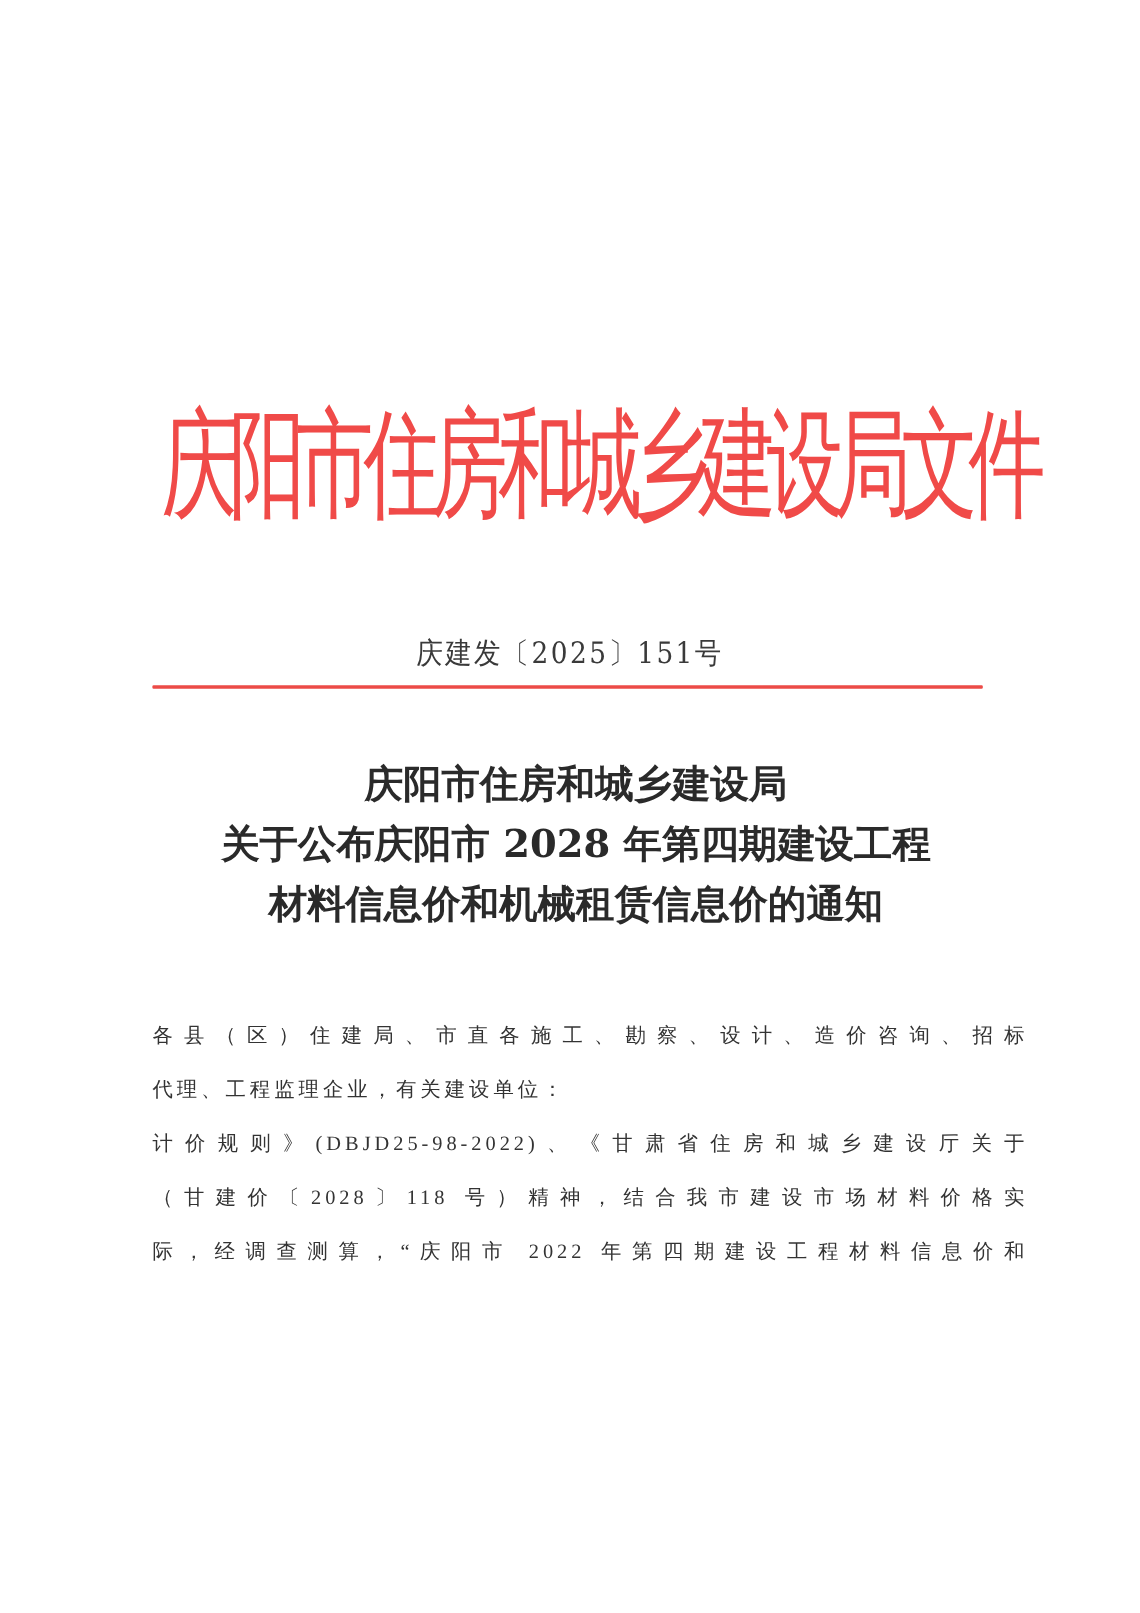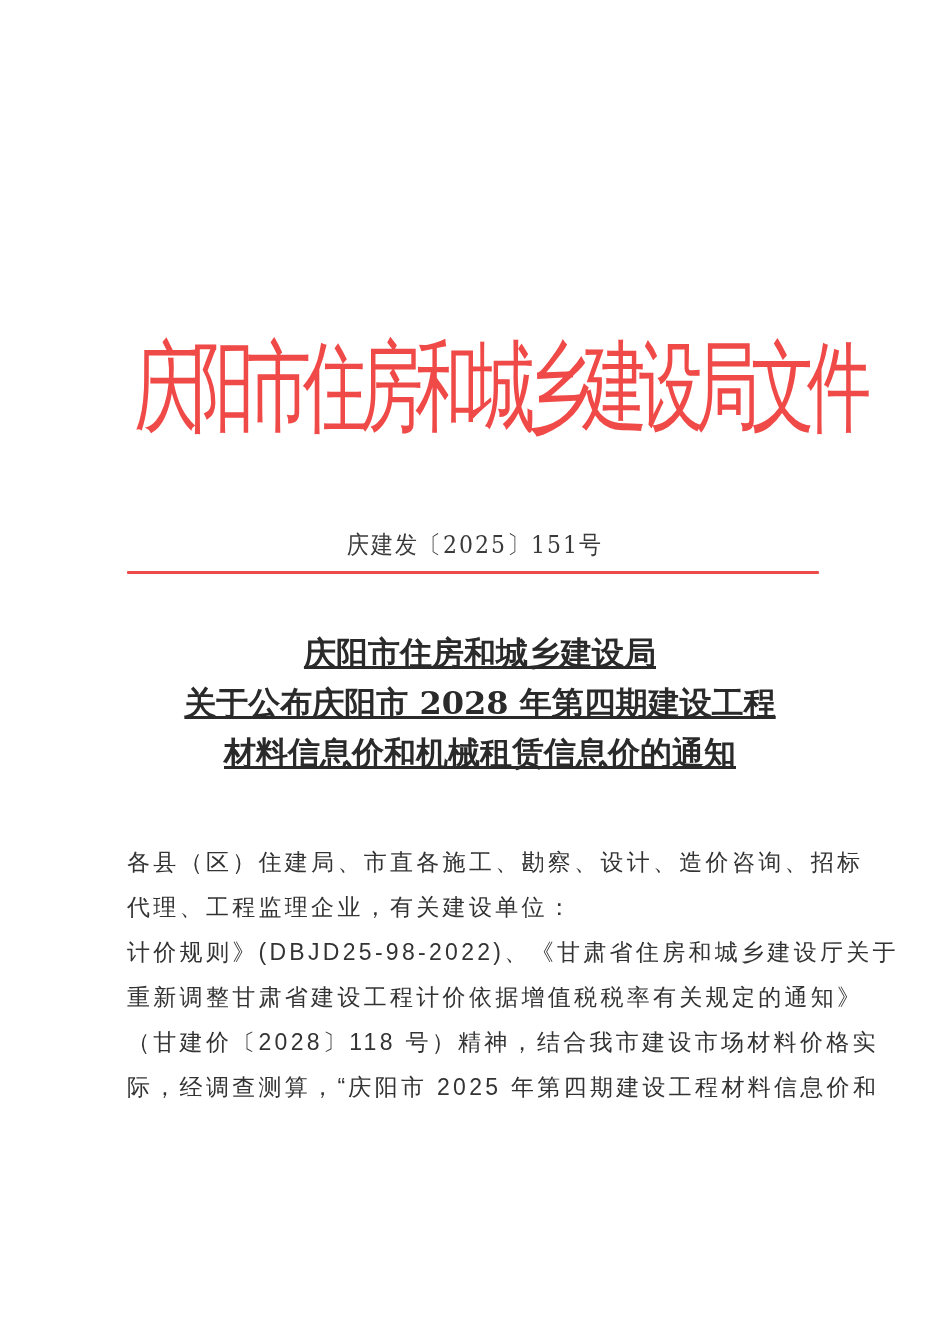--- a/index.html
+++ b/index.html
@@ -73,30 +73,29 @@
       top: 628px;
       text-align: center;
       font-family: "DejaVu Serif", "Liberation Serif", serif;
       font-weight: bold;
       font-size: 32px;
       line-height: 50px;
       color: #2a2a2a;
     }
     .title div {
       margin-left: 10px;
-      text-decoration: underline;
     }
     
     .body-text {
       position: absolute;
       left: 127px;
       top: 840px;
       width: 730px;
-      font-family: Liberation Sans, sans-serif;
-      font-size: 23px;
+      font-family: Liberation Serif, serif;
+      font-size: 17px;
       line-height: 45px;
       color: #333333;
       text-align: justify;
       text-align-last: justify;
     }
     .body-text .line {
       display: block;
       white-space: nowrap;
       letter-spacing: 3.3px;
     }
@@ -135,18 +134,17 @@
   <div class="title">
     <div>庆阳市住房和城乡建设局</div>
     <div>关于公布庆阳市 2028 年第四期建设工程</div>
     <div>材料信息价和机械租赁信息价的通知</div>
   </div>
 
   <div class="body-text">
     <span class="line">各县（区）住建局、市直各施工、勘察、设计、造价咨询、招标</span>
     <span class="line short">代理、工程监理企业，有关建设单位：</span>
     <span class="line">计价规则》(DBJD25-98-2022)、《甘肃省住房和城乡建设厅关于</span>
-    <span class="line">重新调整甘肃省建设工程计价依据增值税税率有关规定的通知》</span>
     <span class="line">（甘建价〔2028〕118 号）精神，结合我市建设市场材料价格实</span>
-    <span class="line">际，经调查测算，“庆阳市 2025 年第四期建设工程材料信息价和</span>
+    <span class="line">际，经调查测算，“庆阳市 2022 年第四期建设工程材料信息价和</span>
   </div>
 
 </div>
 
 </body></html>

